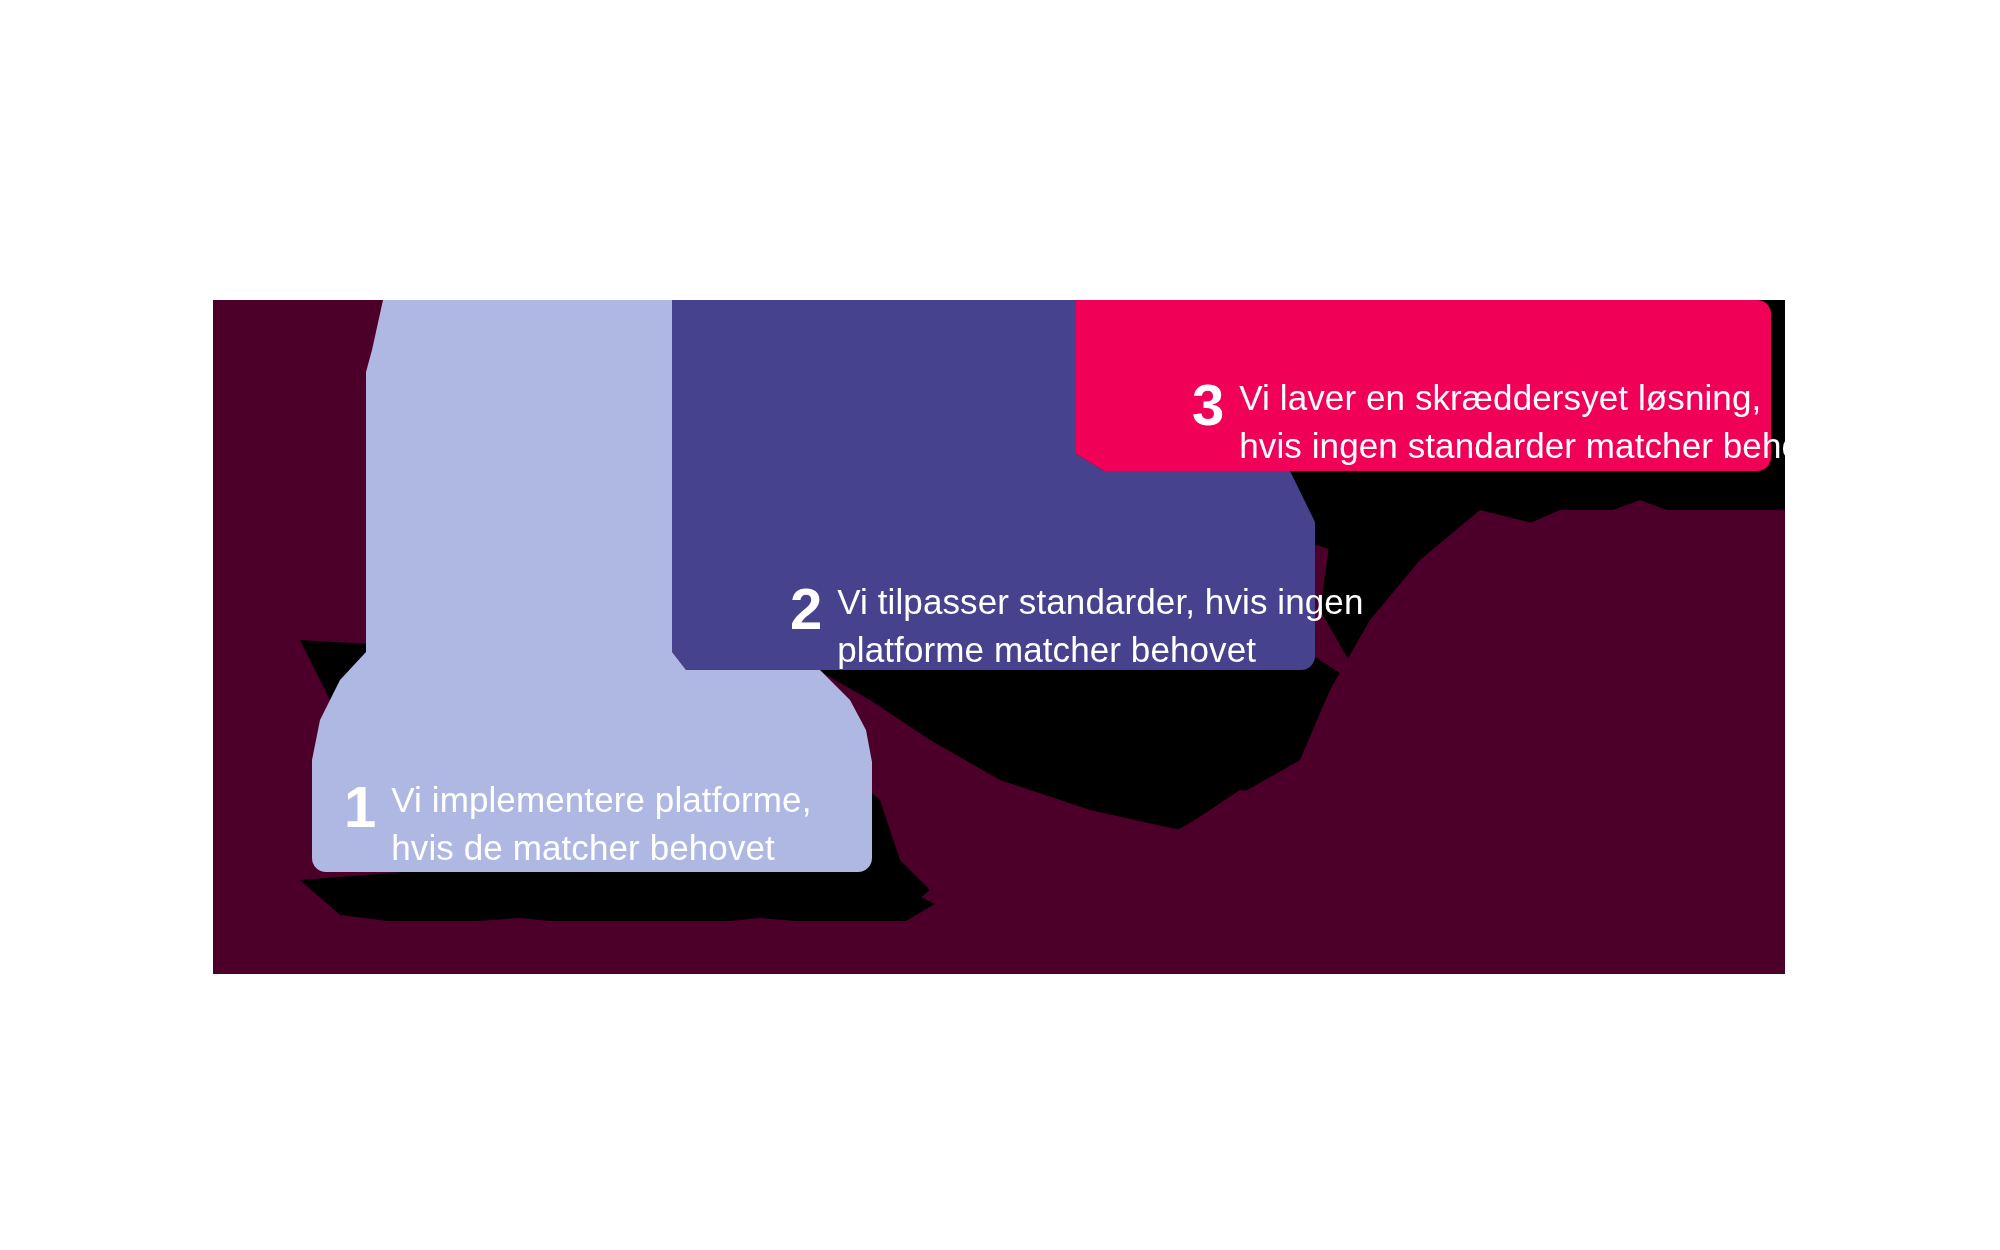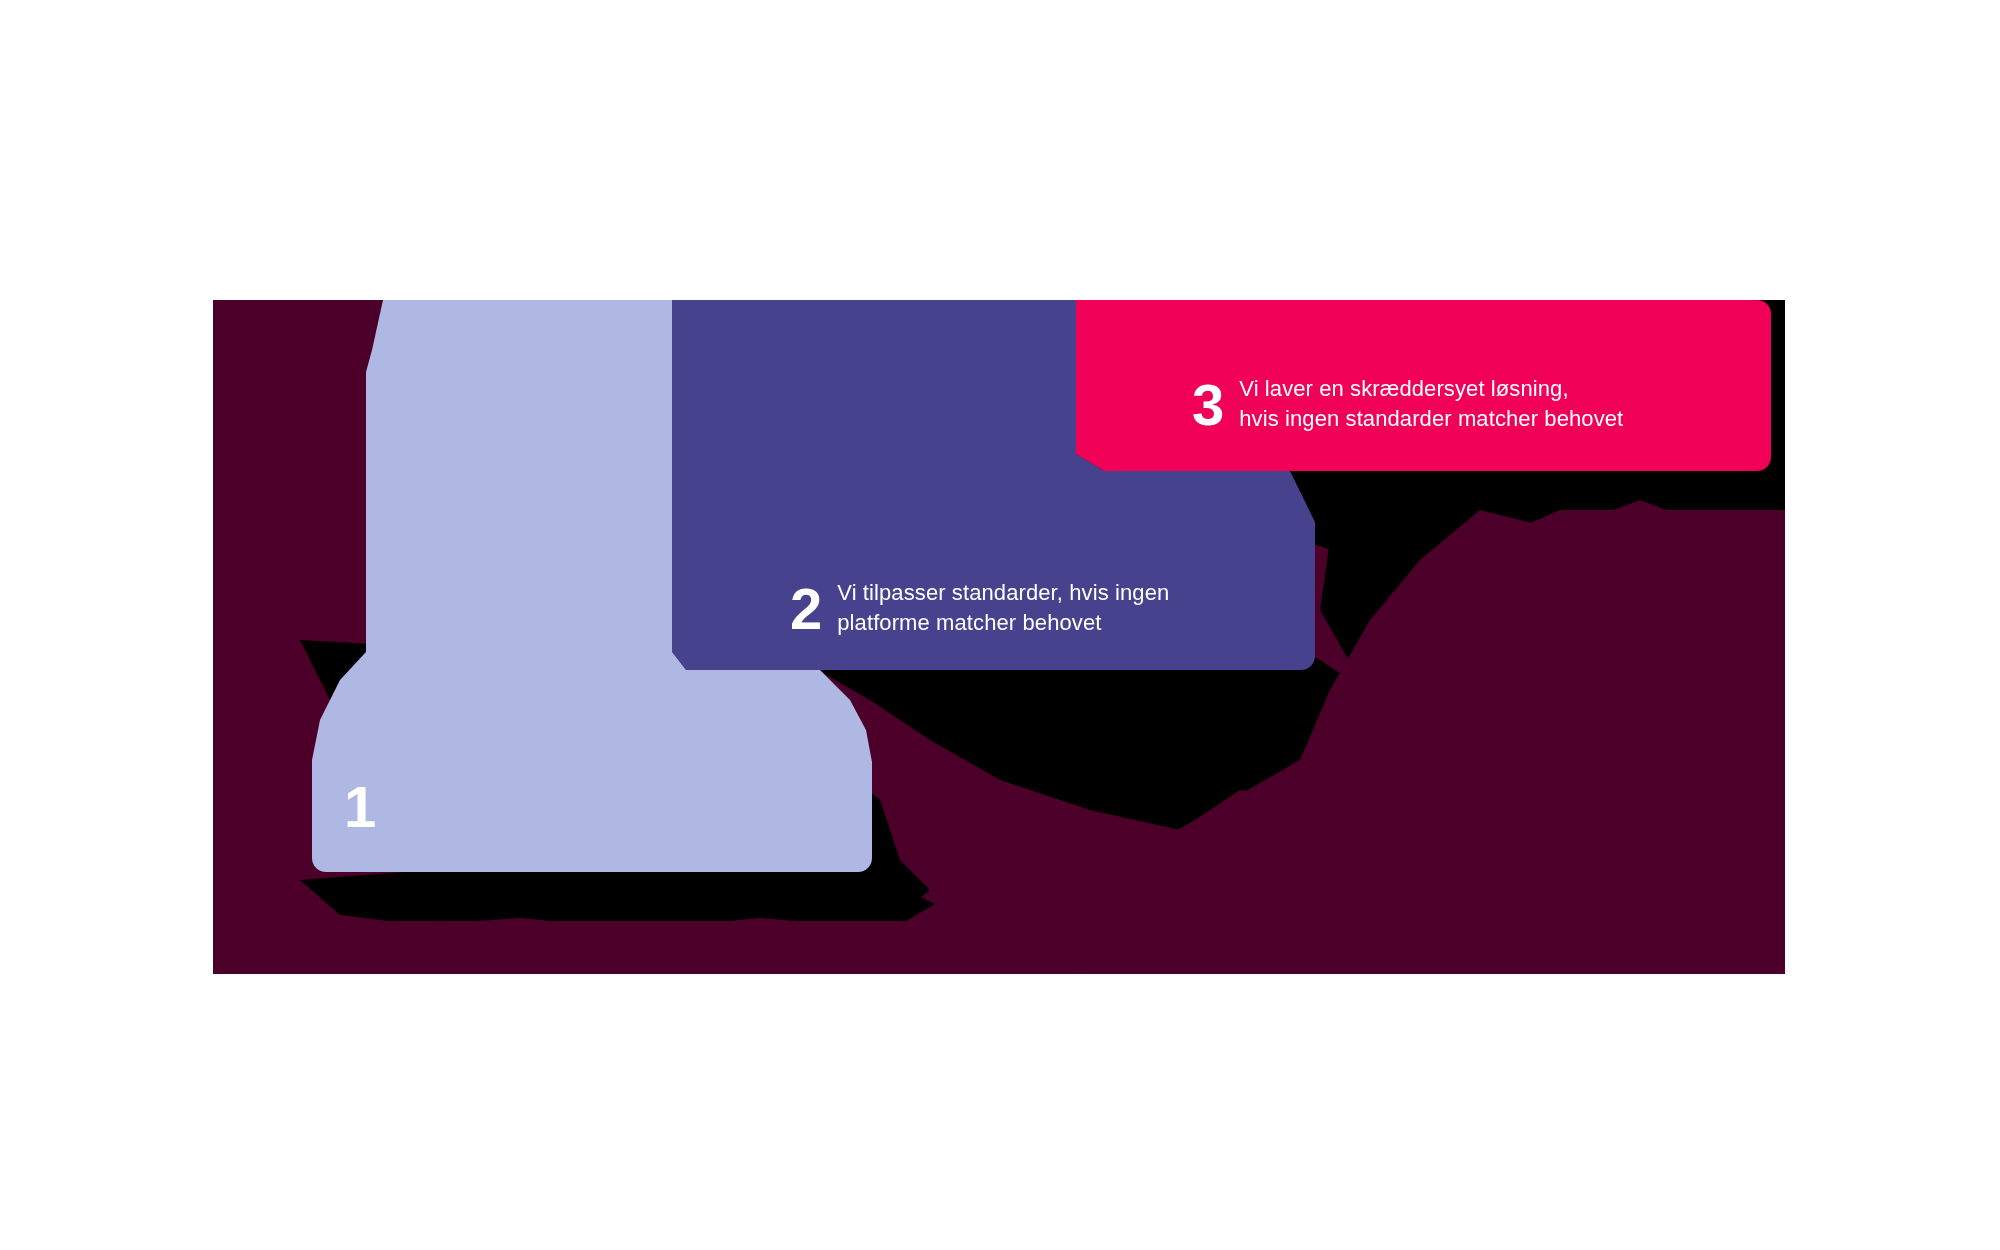--- a/index.html
+++ b/index.html
@@ -45,21 +45,21 @@
     font-size: 58px;
     font-weight: 700;
     line-height: 1;
     letter-spacing: -1px;
     margin-right: 16px;
     margin-top: 2px;
     color: #ffffff;
     flex: 0 0 auto;
   }
   .step-body {
-    font-size: 22px;
+    font-size: 35px;
     font-weight: 400;
     line-height: 1.38;
     color: #ffffff;
     white-space: pre-line;
     letter-spacing: 0.1px;
   }
   #step-1-label { left: 344px; top: 776px; }
   #step-2-label { left: 790px; top: 578px; }
   #step-3-label { left: 1192px; top: 374px; }
 </style>
@@ -144,20 +144,22 @@
                L372 350
                Z"></path>
 
     </g>
   </svg>
 
   <div class="step-text-layer">
 
     <div class="step-label" id="step-1-label">
       <span class="step-number">1</span>
+      <span class="step-body">Vi implementere platforme,
+hvis de matcher behovet</span>
     </div>
 
     <div class="step-label" id="step-2-label">
       <span class="step-number">2</span>
       <span class="step-body">Vi tilpasser standarder, hvis ingen
 platforme matcher behovet</span>
     </div>
 
     <div class="step-label" id="step-3-label">
       <span class="step-number">3</span>

